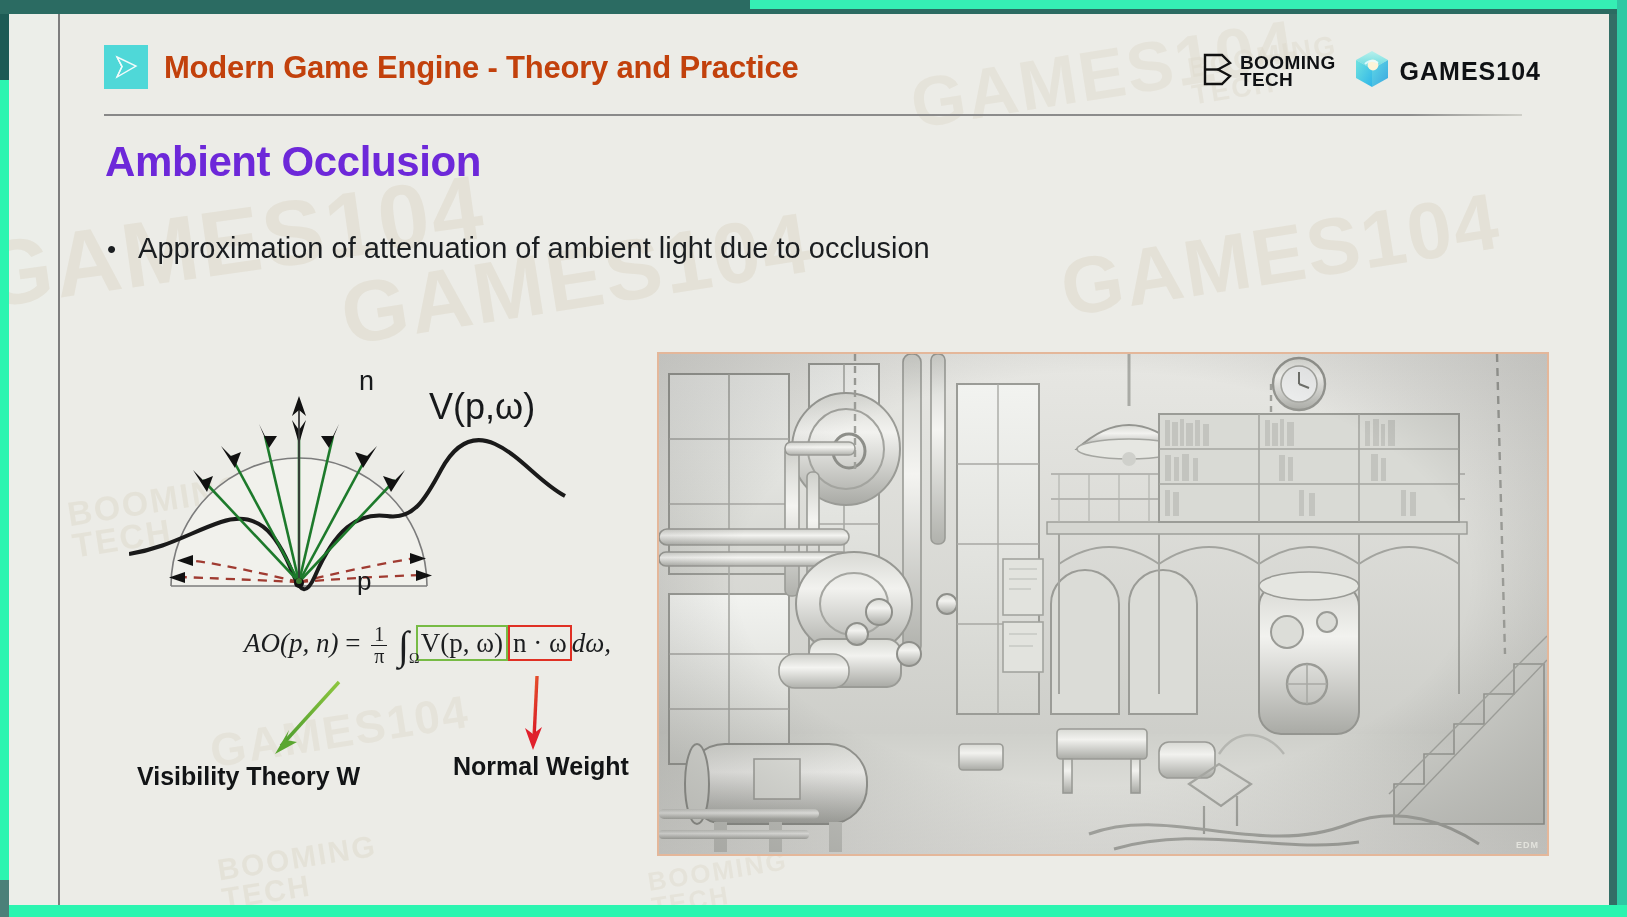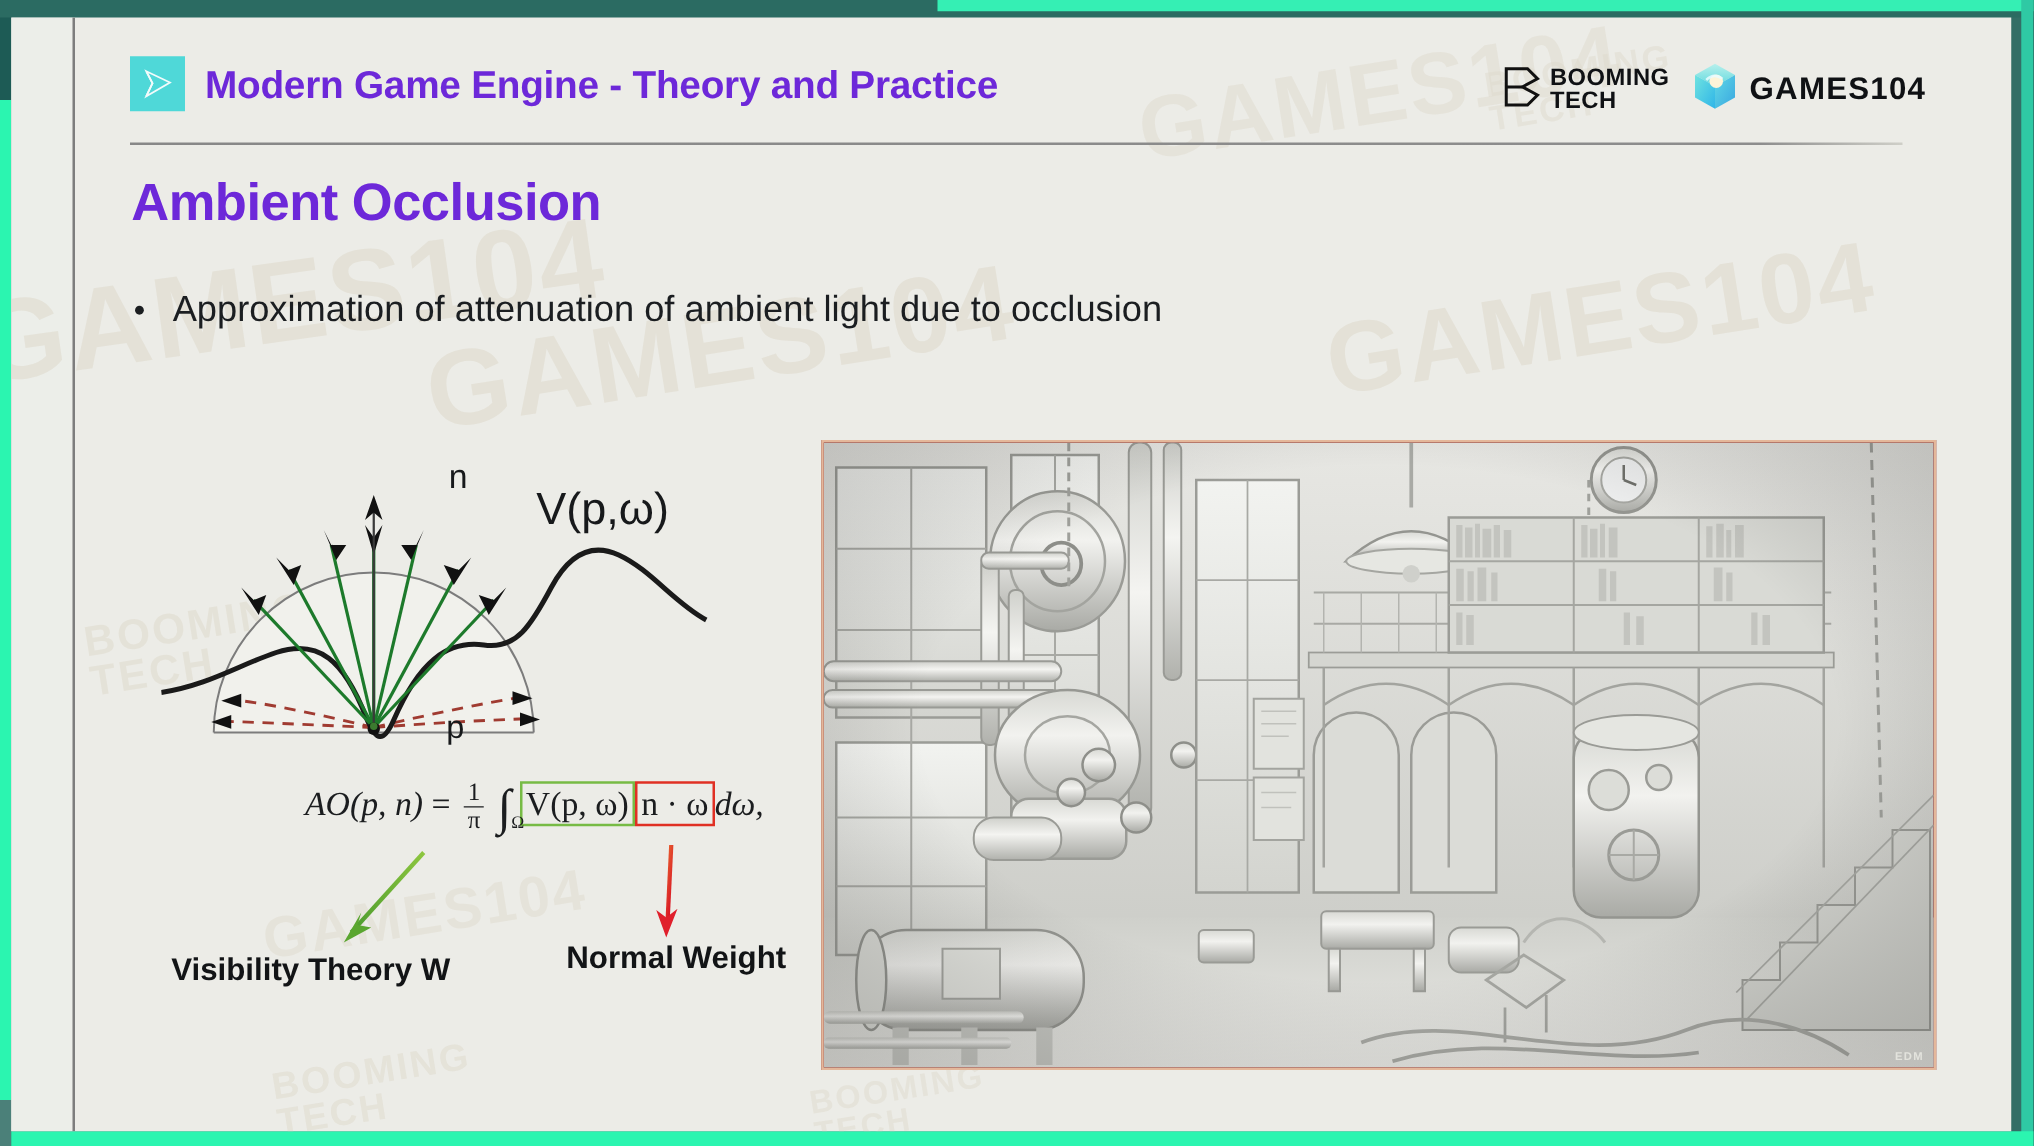--- a/index.html
+++ b/index.html
@@ -34,21 +34,21 @@
   .wm.b1{font-size:34px;left:60px;top:470px;transform:rotate(-9deg);line-height:.95;opacity:.5;}
   .wm.b2{font-size:30px;left:210px;top:830px;transform:rotate(-9deg);line-height:.95;opacity:.5;}
   .wm.b3{font-size:28px;left:1180px;top:30px;transform:rotate(-9deg);line-height:.95;opacity:.45;}
   .wm.b4{font-size:26px;left:640px;top:845px;transform:rotate(-9deg);line-height:.95;opacity:.45;}
 
   
   .header{position:absolute;left:95px;top:28px;right:36px;height:68px;}
   .logo-mark{position:absolute;left:0;top:3px;width:44px;height:44px;background:#4fd8d8;
              display:flex;align-items:center;justify-content:center;}
   .logo-mark svg{display:block;}
-  .header-title{position:absolute;left:60px;top:8px;font-size:31px;font-weight:700;color:#6d28d9;
+  .header-title{position:absolute;left:60px;top:8px;font-size:31px;font-weight:700;color:#c2410c;
                 letter-spacing:-.2px;}
   .brand-right{position:absolute;right:32px;top:8px;display:flex;align-items:center;gap:18px;}
   .booming{display:flex;align-items:center;gap:7px;}
   .booming-txt{font-size:19px;font-weight:800;line-height:.92;color:#0f1114;letter-spacing:.4px;}
   .games-wrap{display:flex;align-items:center;gap:10px;}
   .games-txt{font-size:25px;font-weight:800;color:#0f1114;letter-spacing:1px;}
   .hr{position:absolute;left:95px;top:100px;width:1418px;height:2px;
       background:linear-gradient(to right,#888,#8d8d8d 92%,#cfcfc8);}
 
   
@@ -73,21 +73,21 @@
   .intg{font-size:40px;vertical-align:-7px;position:relative;display:inline-block;}
   .intg sub{font-size:14px;position:absolute;left:11px;bottom:2px;}
   .boxg{border:2px solid #77bb45;padding:1px 3px;margin-top:30px;}
   .boxr{border:2px solid #e03024;padding:1px 3px;}
   .cap{position:absolute;font-size:25px;font-weight:700;color:#121416;}
   .cap-vis{left:8px;top:398px;}
   .cap-nw{left:292px;top:388px;margin-left:32px;}
 
   
   .render{position:absolute;left:648px;top:338px;width:888px;height:500px;
-          border:2px solid #e4b79a;background:#7f1d1d;overflow:hidden;}
+          border:2px solid #e4b79a;background:#1d4ed8;overflow:hidden;}
   .render svg{display:block;width:100%;height:100%;}
   .render-credit{position:absolute;right:8px;bottom:4px;font-size:9px;color:#e3e3dd;
                  letter-spacing:1px;font-weight:700;}
 </style>
 </head>
 <body>
 
 <div class="screen">
 
   <div class="top-band"></div>

